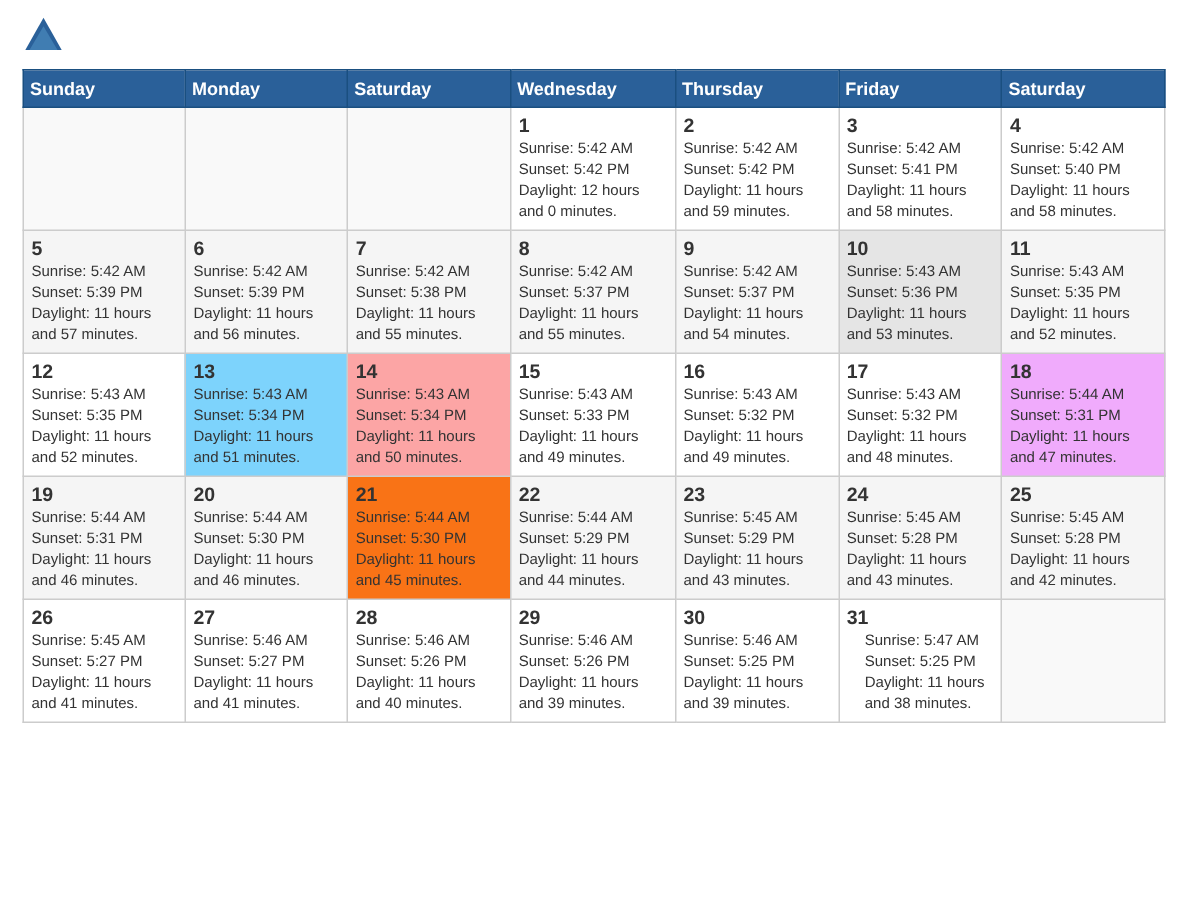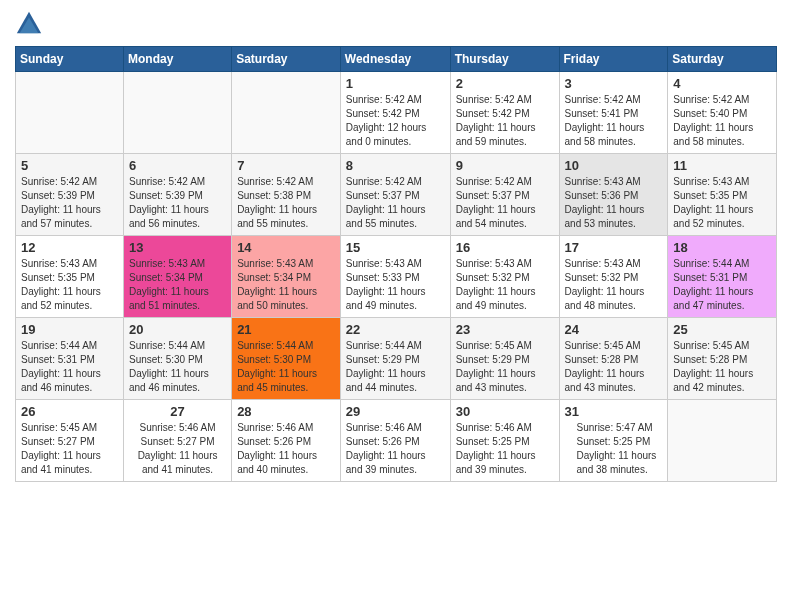--- a/index.html
+++ b/index.html
@@ -215,21 +215,21 @@
           </td>
         </tr>
         <tr>
           <td style="background: rgb(255, 255, 255);">
             <span class="day-number">12</span>
             <div class="day-info" style="white-space: pre-line;">Sunrise: 5:43 AM
 Sunset: 5:35 PM
 Daylight: 11 hours
 and 52 minutes.</div>
           </td>
-          <td style="background: #ec4899;">
+          <td style="background: #7dd3fc;">
             <span class="day-number">13</span>
             <div class="day-info" style="white-space: pre-line;">Sunrise: 5:43 AM
 Sunset: 5:34 PM
 Daylight: 11 hours
 and 51 minutes.</div>
           </td>
           <td style="background: #fca5a5;">
             <span class="day-number">14</span>
             <div class="day-info" style="white-space: pre-line;">Sunrise: 5:43 AM
 Sunset: 5:34 PM
@@ -317,21 +317,21 @@
           </td>
         </tr>
         <tr>
           <td style="background: rgb(255, 255, 255);">
             <span class="day-number">26</span>
             <div class="day-info" style="white-space: pre-line;">Sunrise: 5:45 AM
 Sunset: 5:27 PM
 Daylight: 11 hours
 and 41 minutes.</div>
           </td>
-          <td style="background: rgb(255, 255, 255); text-align: center;">
+          <td style="background: rgb(255, 255, 255);">
             <span class="day-number">27</span>
             <div class="day-info" style="white-space: pre-line;">Sunrise: 5:46 AM
 Sunset: 5:27 PM
 Daylight: 11 hours
 and 41 minutes.</div>
           </td>
           <td style="background: rgb(255, 255, 255);">
             <span class="day-number">28</span>
             <div class="day-info" style="white-space: pre-line;">Sunrise: 5:46 AM
 Sunset: 5:26 PM

